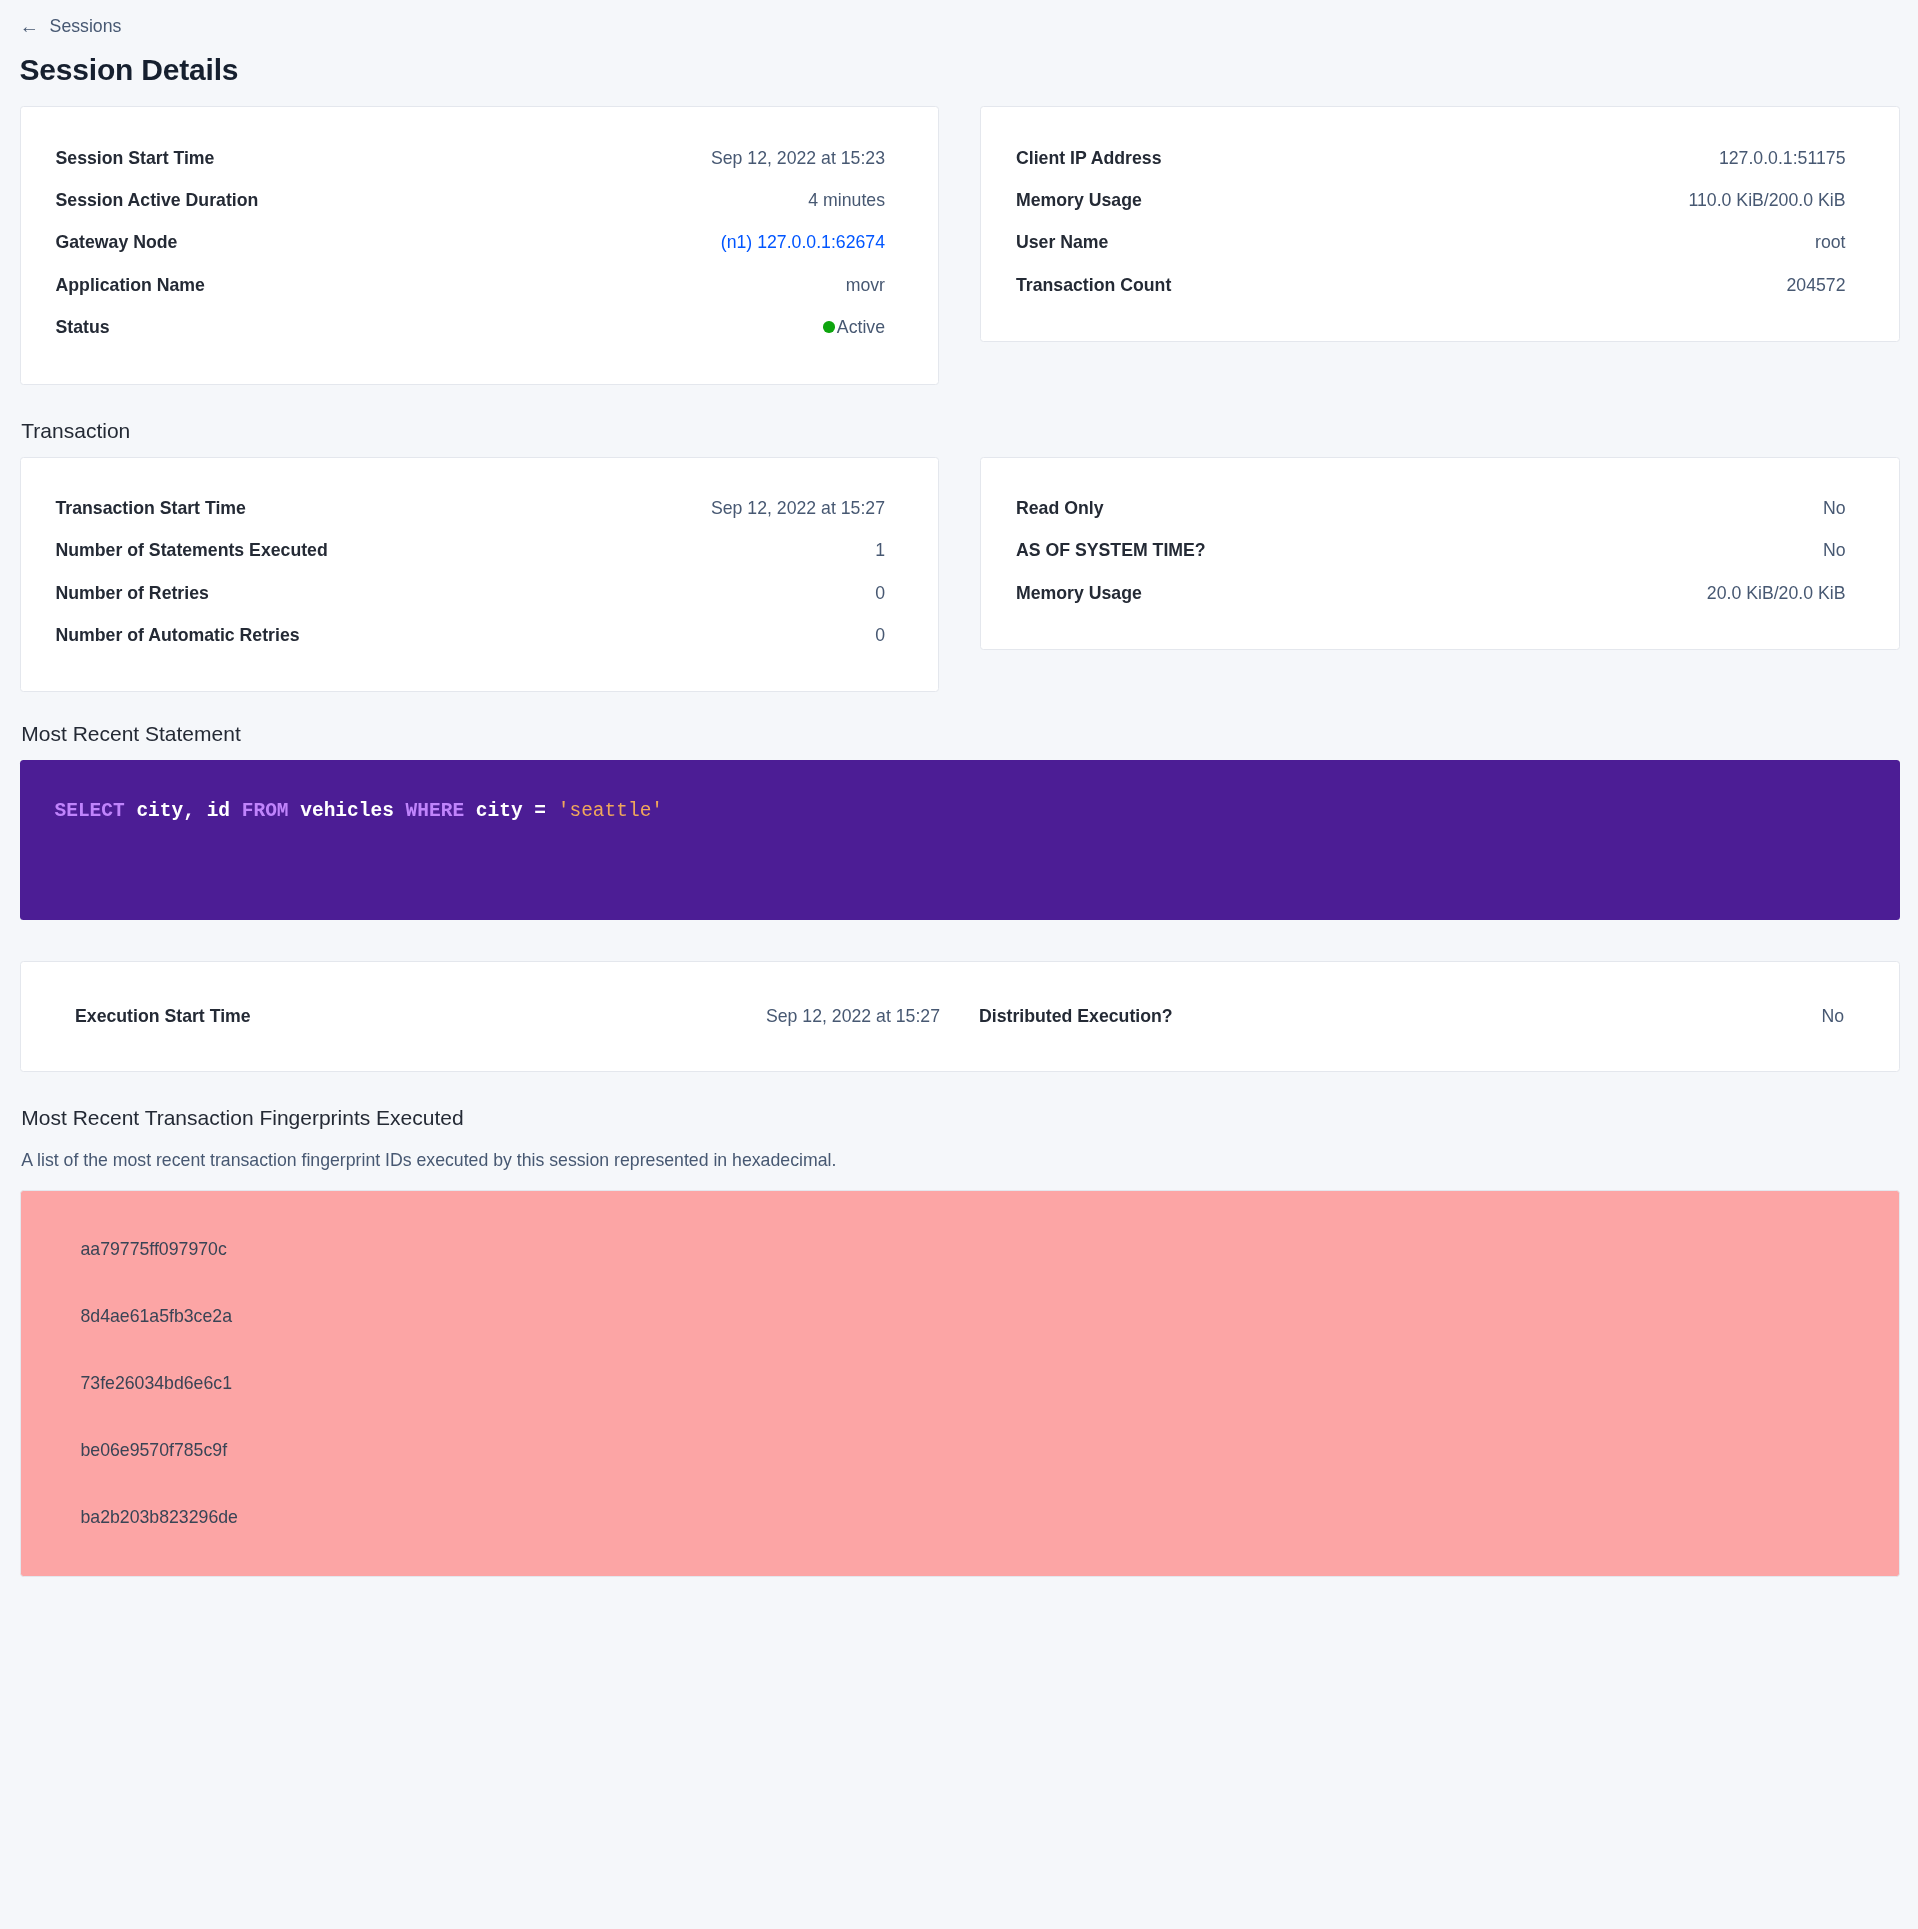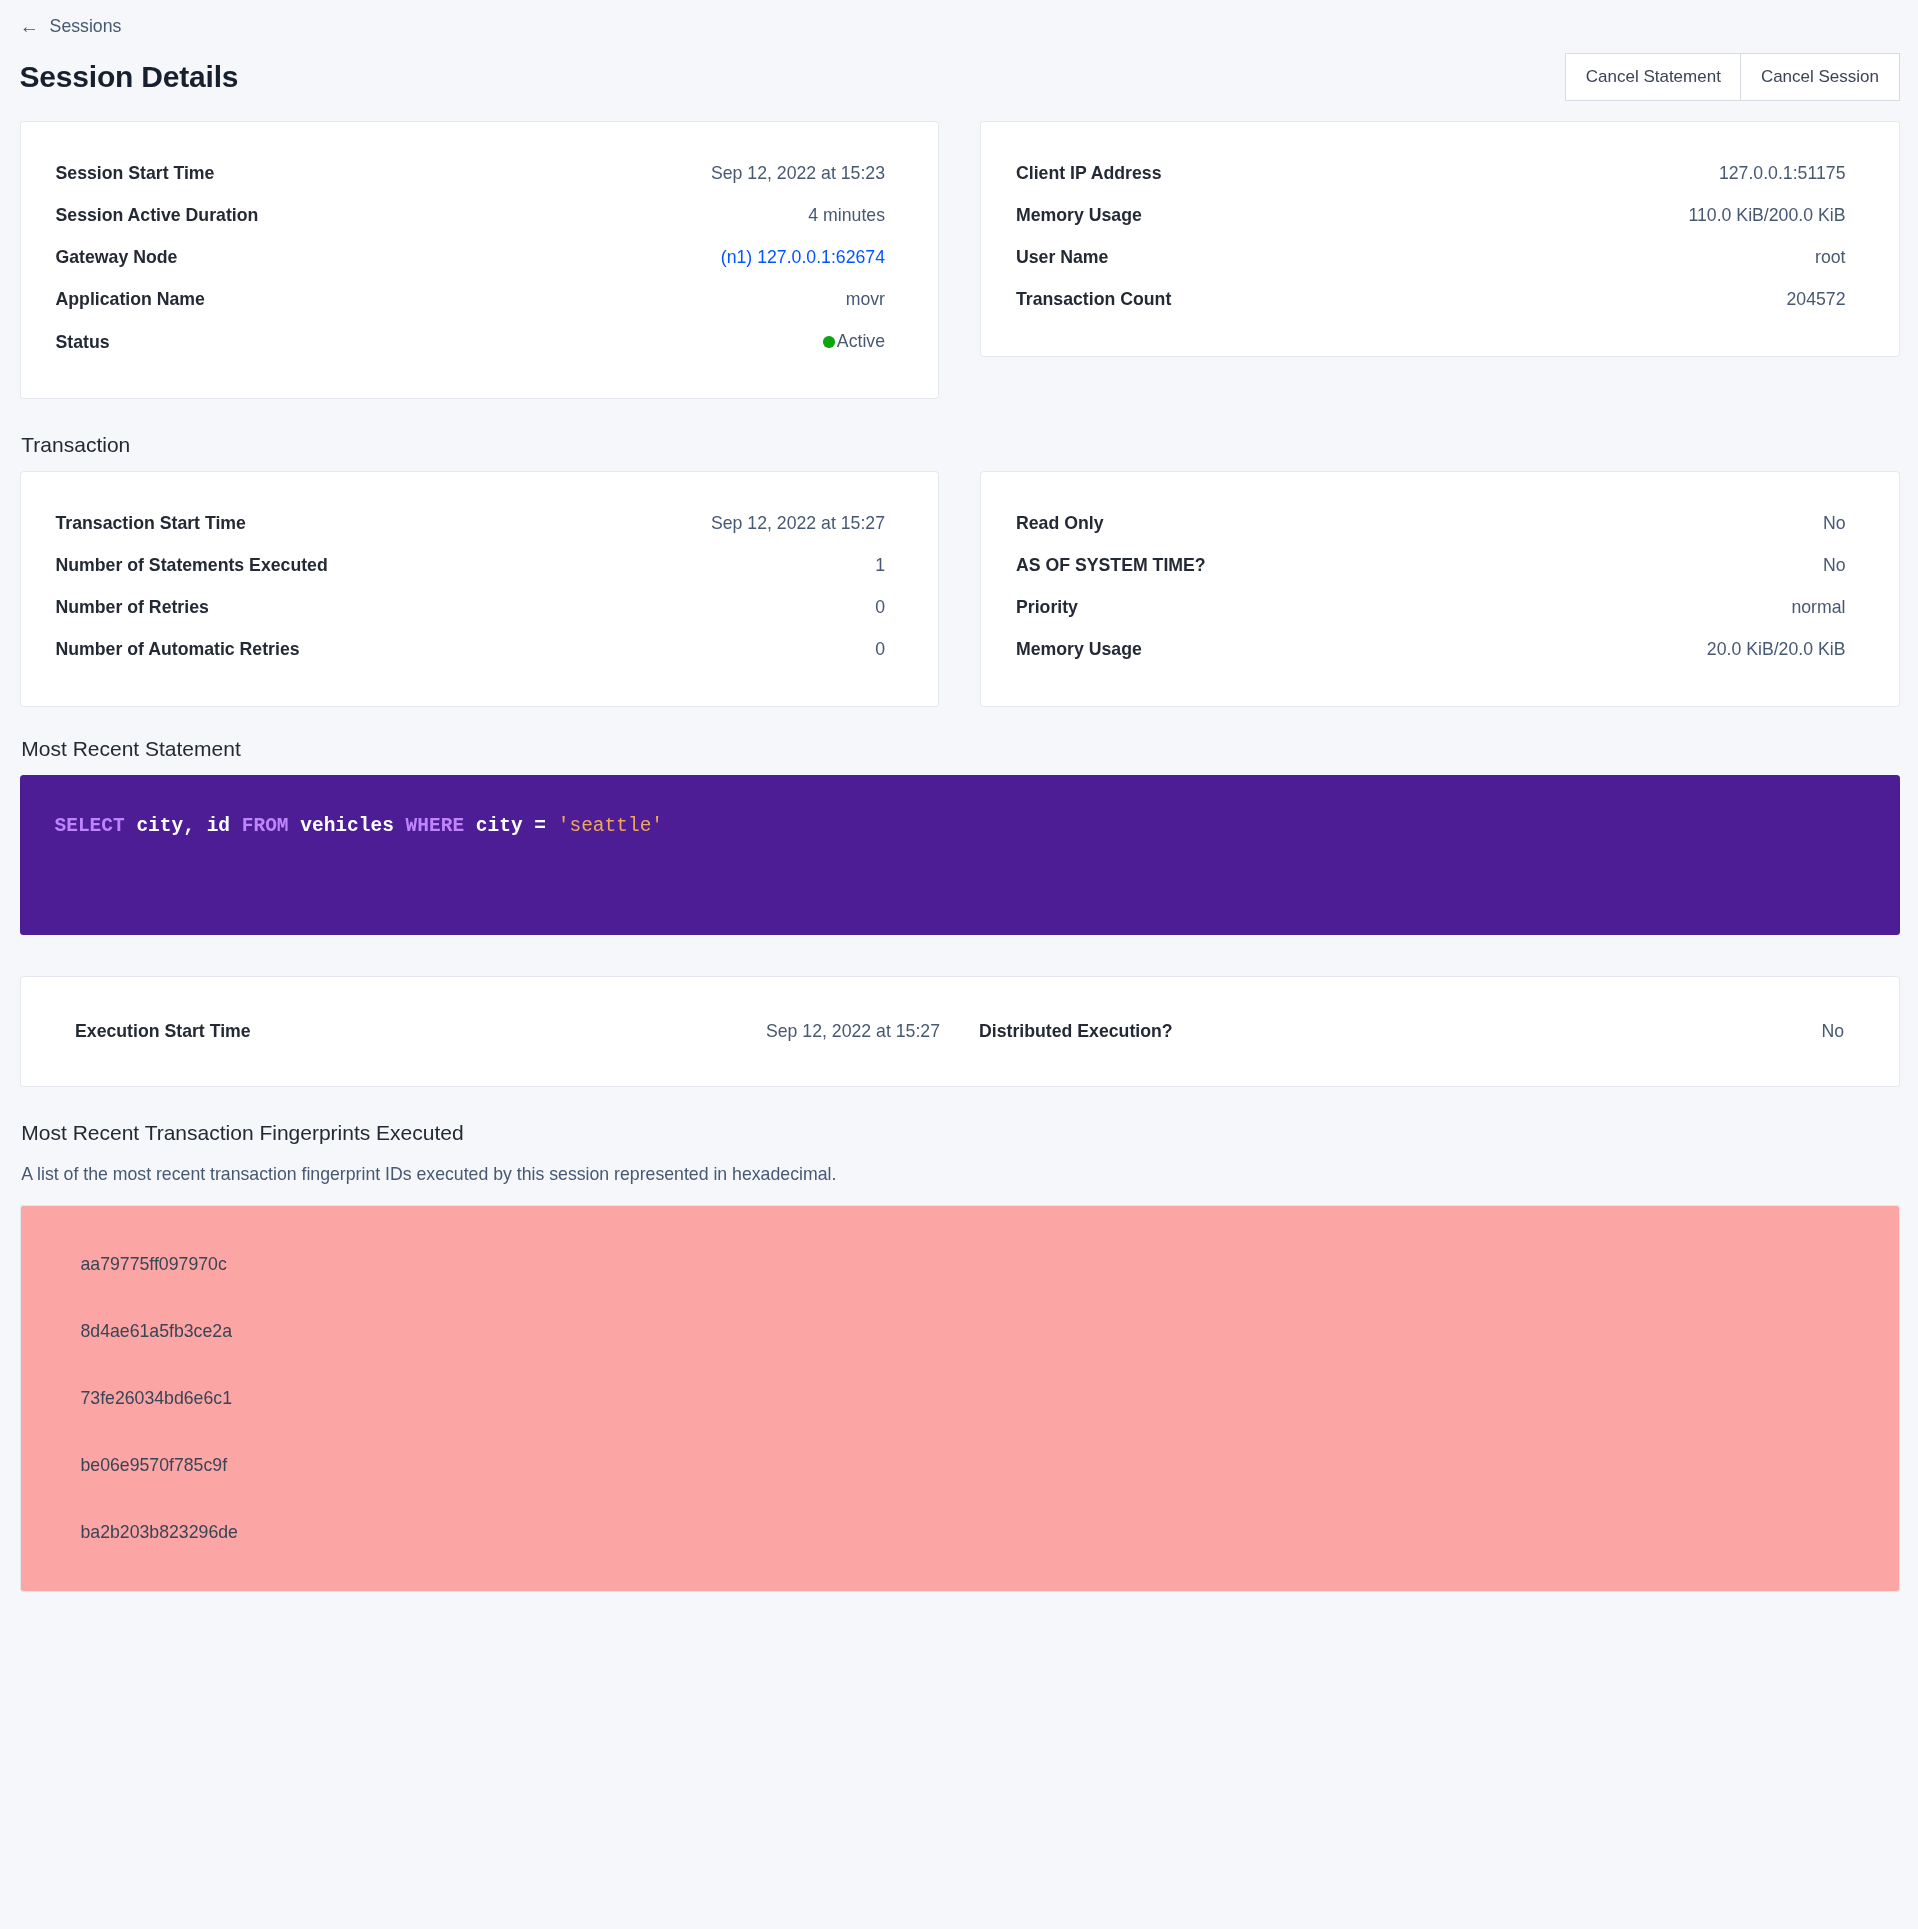--- a/index.html
+++ b/index.html
@@ -164,24 +164,20 @@
 </head>
 <body>
 
 <div class="breadcrumb">
   <span class="arrow">←</span>
   <span class="crumb-link">Sessions</span>
 </div>
 
 <div class="title-row">
   <div class="page-title">Session Details</div>
-  <div class="title-actions">
-    <button class="btn">Cancel Statement</button>
-    <button class="btn">Cancel Session</button>
-  </div>
 </div>
 
 <div class="row2">
   <div class="card">
     <div class="kv">
       <span class="k">Session Start Time</span>
       <span class="v">Sep 12, 2022 at 15:23</span>
     </div>
     <div class="kv">
       <span class="k">Session Active Duration</span>
@@ -251,24 +247,20 @@
   <div class="card">
     <div class="kv">
       <span class="k">Read Only</span>
       <span class="v">No</span>
     </div>
     <div class="kv">
       <span class="k">AS OF SYSTEM TIME?</span>
       <span class="v">No</span>
     </div>
     <div class="kv">
-      <span class="k">Priority</span>
-      <span class="v">normal</span>
-    </div>
-    <div class="kv">
       <span class="k">Memory Usage</span>
       <span class="v">20.0 KiB/20.0 KiB</span>
     </div>
   </div>
 </div>
 
 <div class="section-title small-gap">Most Recent Statement</div>
 
 <div class="sql-block">
   <span class="sql-kw">SELECT</span><span class="sql-id"> city, id </span><span class="sql-kw">FROM</span><span class="sql-id"> vehicles </span><span class="sql-kw">WHERE</span><span class="sql-id"> city = </span><span class="sql-str">'seattle'</span>

